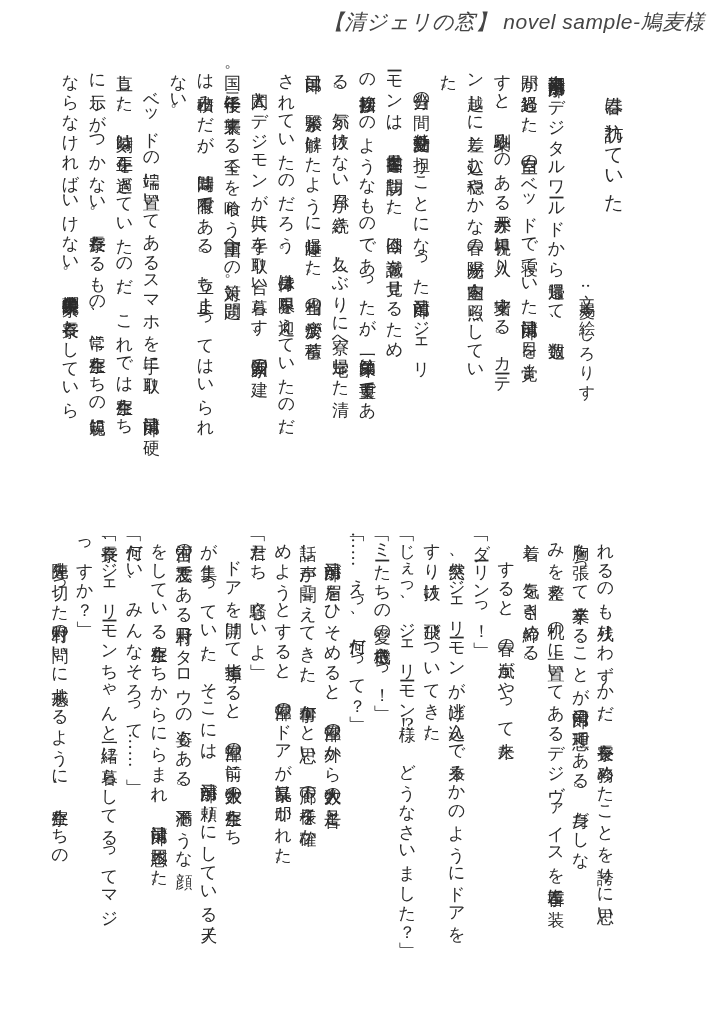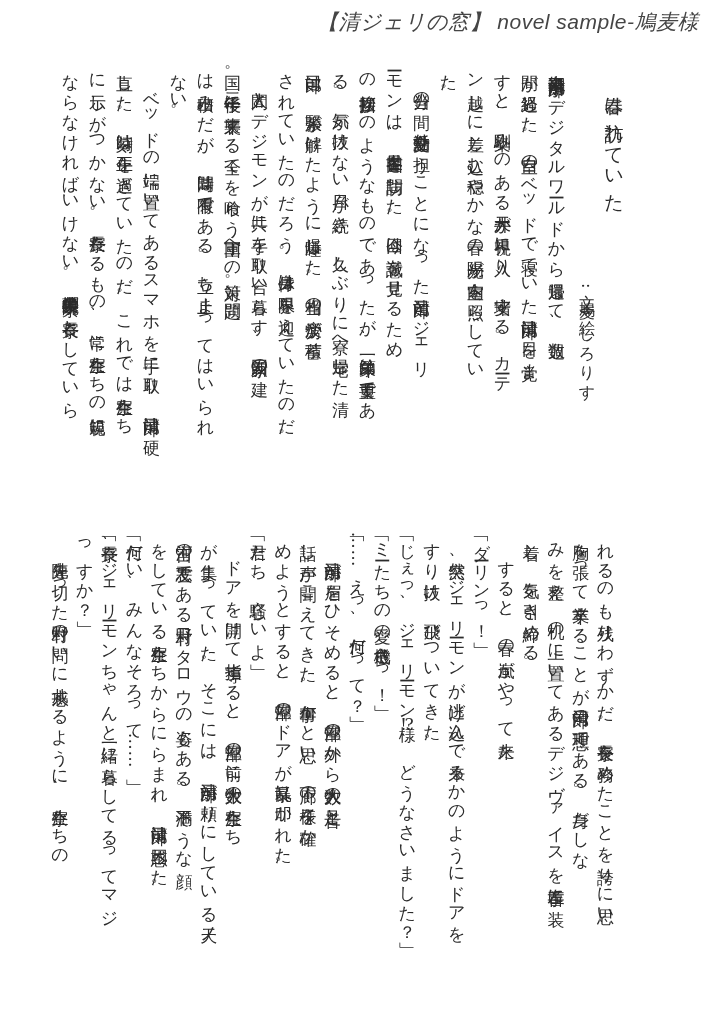--- a/index.html
+++ b/index.html
@@ -11,21 +11,21 @@
     position: relative;
     width: 721px;
     height: 1024px;
     background: #ffffff;
     overflow: hidden;
     font-family: "DejaVu Serif", serif;
   }
   .header {
     position: absolute;
     top: 8px;
-    right: 22px;
+    right: 16px;
     font-family: "Liberation Sans", sans-serif;
     font-style: italic;
     font-size: 21px;
     letter-spacing: 0.5px;
     color: #454545;
     white-space: nowrap;
   }
   .vblock {
     position: absolute;
     writing-mode: vertical-rl;

